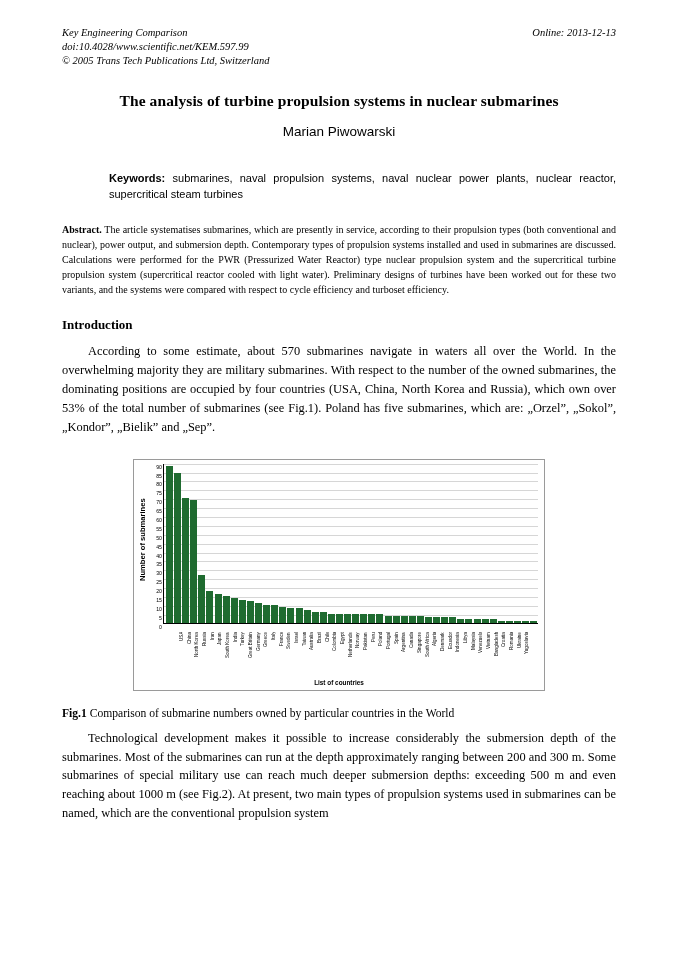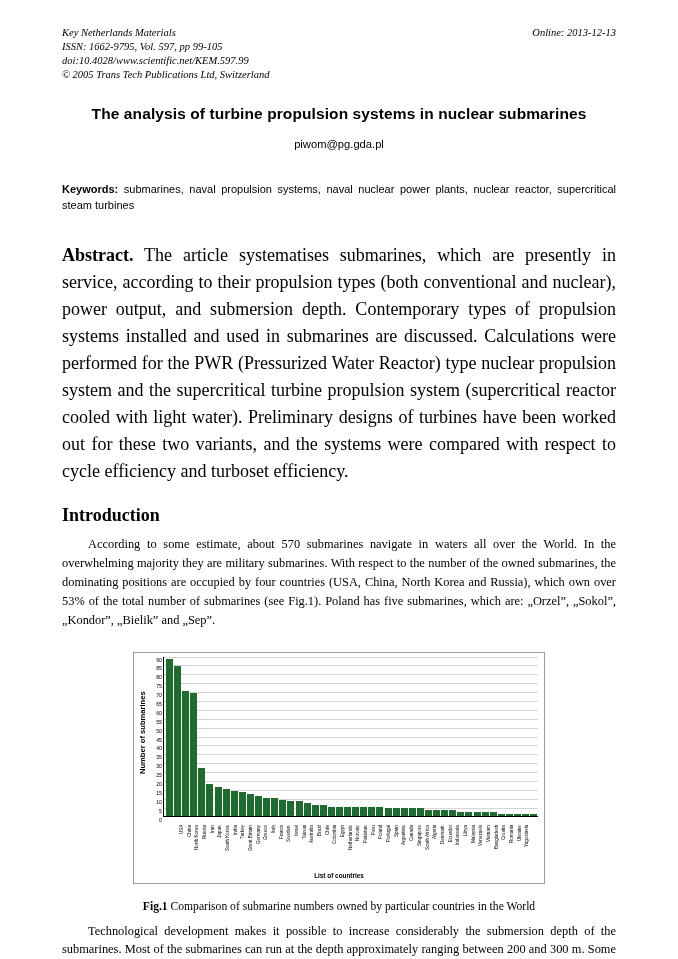--- a/index.html
+++ b/index.html
@@ -30,21 +30,21 @@
     display: block;
   }
   .journal-header .right {
     position: absolute;
     right: 0;
     top: 0;
     font-style: italic;
   }
   .title {
     text-align: center;
-    font-family: Liberation Sans, sans-serif;
+    font-family: Liberation Serif, serif;
     font-weight: bold;
     font-size: 15.5px;
     margin-top: 24px;
     letter-spacing: 0.1px;
   }
   .author {
     text-align: center;
     font-family: "Liberation Sans", sans-serif;
     font-size: 13.5px;
     margin-top: 14px;
@@ -61,37 +61,38 @@
     font-family: "Liberation Sans", sans-serif;
     font-size: 11.2px;
     margin-top: 15px;
   }
   .keywords {
     font-family: "Liberation Sans", sans-serif;
     font-size: 11px;
     line-height: 1.45;
     margin-top: 32px;
     text-align: justify;
+    margin-left: 47px;
   }
   .keywords b {
     font-weight: bold;
   }
   .abstract {
-    font-size: 18px;
+    font-size: 10px;
     line-height: 1.5;
-    margin-top: 28px;
+    margin-top: 20px;
     text-align: justify;
   }
   .abstract b {
     font-weight: bold;
   }
   .section-head {
     font-family: "Liberation Serif", serif;
     font-weight: bold;
-    font-size: 18px;
+    font-size: 13px;
     margin-top: 20px;
   }
   .para {
     font-size: 12.4px;
     line-height: 1.52;
     text-align: justify;
     margin-top: 9px;
     text-indent: 26px;
   }
 
@@ -190,44 +191,42 @@
   .x-axis-title {
     position: absolute;
     bottom: 4px;
     left: 0; right: 0;
     text-align: center;
     font-family: "Liberation Sans", sans-serif;
     font-weight: bold;
     font-size: 6.4px;
   }
   .fig-caption {
-    text-align: center;
     font-size: 11.6px;
     margin-top: 16px;
   }
   .fig-caption b { font-weight: bold; }
 </style>
 </head>
 <body>
 
 <div class="page">
 
   <div class="journal-header">
-    <span class="left">Key Netherlands Materials</span>
-    <span class="left">ISSN:  1662-9795, Vol. 597, pp 99-105</span>
+    <span class="left">Key Engineering Comparison</span>
     <span class="left">doi:10.4028/www.scientific.net/KEM.597.99</span>
     <span class="left">© 2005 Trans Tech Publications Ltd, Switzerland</span>
     <span class="right">Online: 2013-12-13</span>
   </div>
 
   <div class="title">The analysis of turbine propulsion systems in nuclear submarines</div>
 
-
-
-  <div class="email">piwom@pg.gda.pl</div>
+  <div class="author">Marian Piwowarski</div>
+
+
 
   <div class="keywords">
     <b>Keywords:</b>
     <span>submarines, naval propulsion systems, naval nuclear power plants, nuclear reactor, supercritical steam turbines</span>
   </div>
 
   <div class="abstract">
     <b>Abstract.</b>
     <span>The article systematises submarines, which are presently in service, according to their propulsion types (both conventional and nuclear), power output, and submersion depth. Contemporary types of propulsion systems installed and used in submarines are discussed. Calculations were performed for the PWR (Pressurized Water Reactor) type nuclear propulsion system and the supercritical turbine propulsion system (supercritical reactor cooled with light water). Preliminary designs of turbines have been worked out for these two variants, and the systems were compared with respect to cycle efficiency and turboset efficiency.</span>
   </div>

